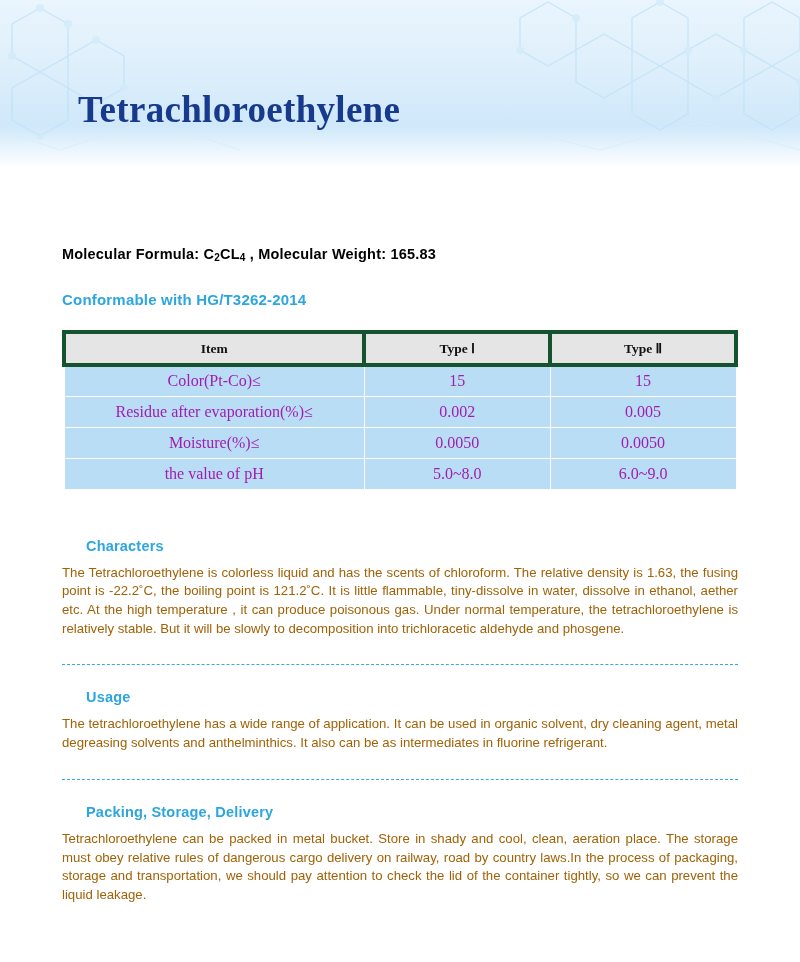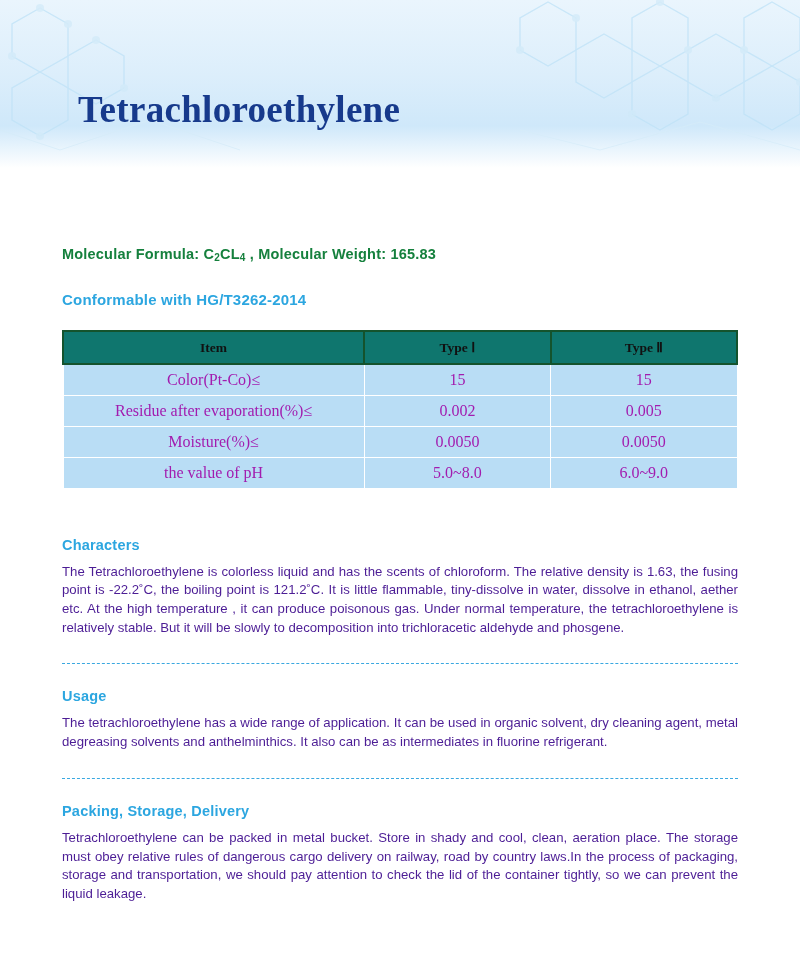--- a/index.html
+++ b/index.html
@@ -47,21 +47,21 @@
   
   .content {
     position: relative;
     padding: 0 62px;
   }
 
   .line-formula {
     margin-top: 78px;
     font-size: 14.5px;
     font-weight: bold;
-    color: #15803d;
+    color: #000000;
     letter-spacing: 0.2px;
   }
   .line-formula sub {
     font-size: 10px;
     vertical-align: -2px;
   }
   .line-standard {
     margin-top: 28px;
     font-size: 15px;
     font-weight: bold;
@@ -70,26 +70,26 @@
   }
 
   
   table.spec {
     margin-top: 22px;
     border-collapse: collapse;
     width: 676px;
     font-family: "Liberation Serif", serif;
   }
   table.spec th {
-    background: #0f766e;
+    background: #e5e5e5;
     color: #111111;
     font-size: 13.5px;
     font-weight: bold;
     height: 33px;
-    border: 2px solid #14532d;
+    border: 4px solid #14532d;
     text-align: center;
   }
   table.spec td {
     background: #b9ddf5;
     color: #a21caf;
     font-size: 16px;
     height: 31px;
     border: 1px solid #ffffff;
     text-align: center;
     font-weight: normal;
@@ -97,24 +97,25 @@
   table.spec col.c1 { width: 302px; }
   table.spec col.c2 { width: 187px; }
   table.spec col.c3 { width: 187px; }
 
   
   .sec-title {
     color: #2ca6e0;
     font-size: 14.5px;
     font-weight: bold;
     letter-spacing: 0.2px;
+    margin-left: 24px;
   }
   .sec-body {
     margin-top: 10px;
-    color: #4c1d95;
+    color: #a16207;
     font-size: 13.2px;
     line-height: 1.42;
     text-align: justify;
   }
   .gap-characters { margin-top: 48px; }
 
   .divider {
     margin-top: 26px;
     border-top: 1px dashed #3aa8e0;
     height: 0;

